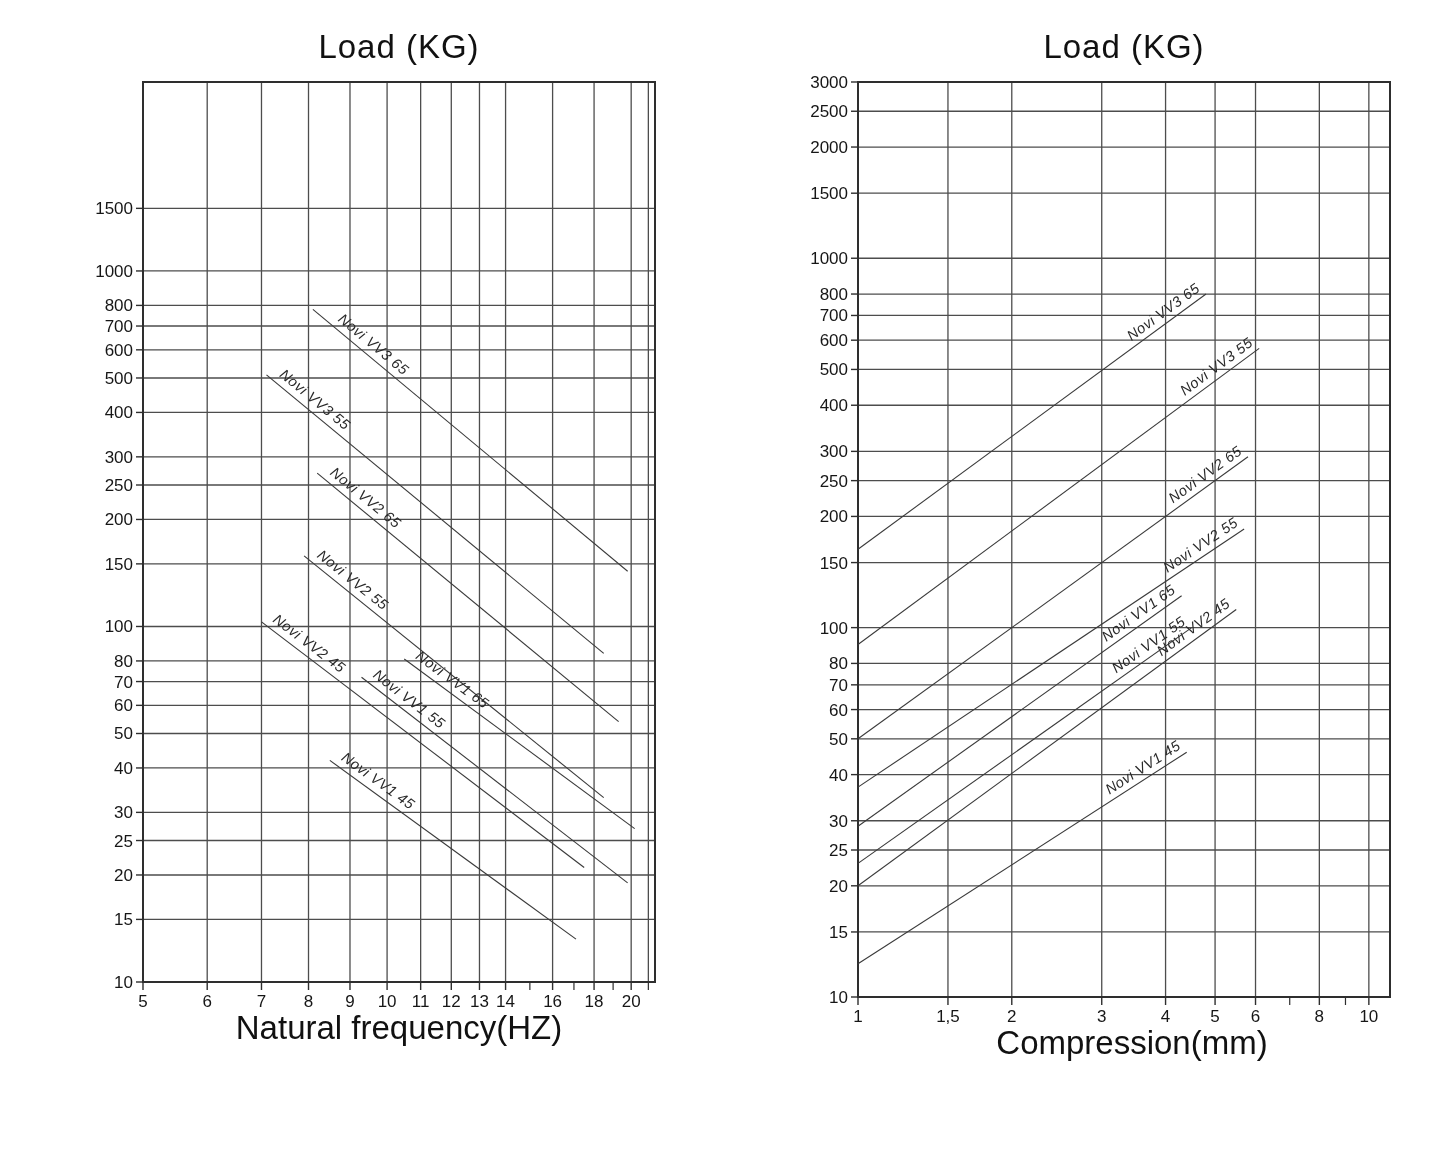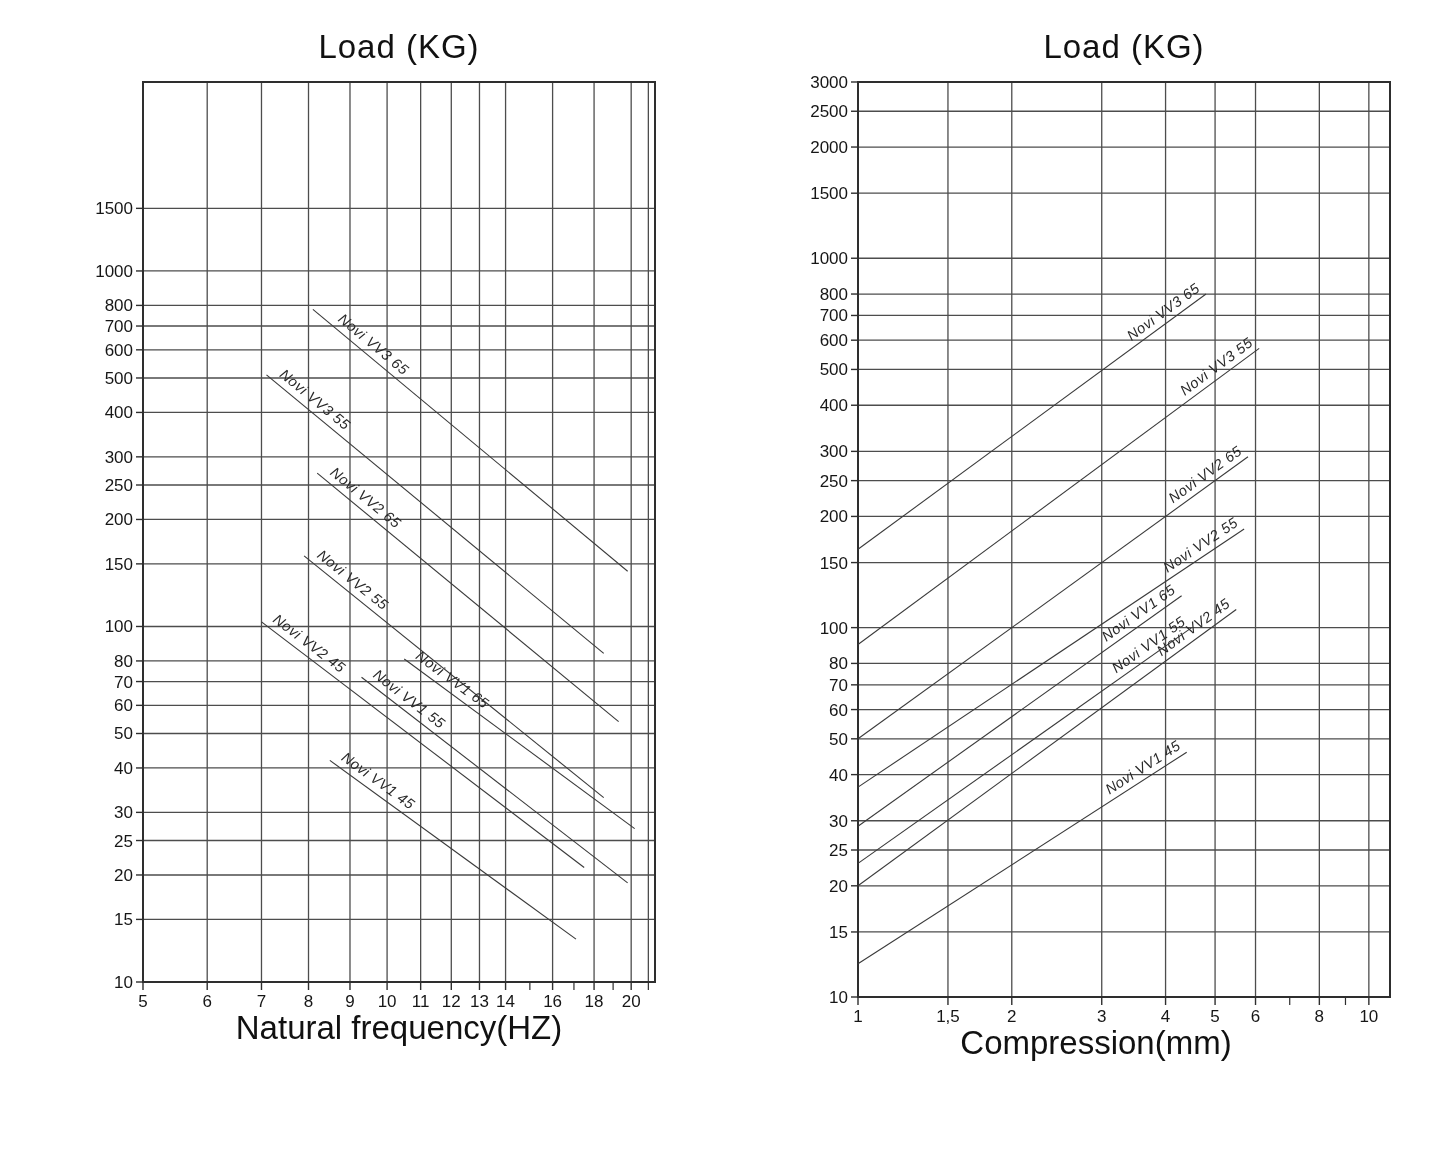--- a/index.html
+++ b/index.html
@@ -293,14 +293,14 @@
         <text x="-2" y="-6" text-anchor="end" class="series-text">Novi VV1 55</text>
       </g>
       <line x1="858" y1="963.7908154232204" x2="1186.7106091384169" y2="752.190257710146" stroke="#3a3a3a" stroke-width="1.1"></line>
       <g transform="translate(1186.7106091384169,752.190257710146) rotate(-32.77055932002199)">
         <text x="-2" y="-6" text-anchor="end" class="series-text">Novi VV1 45</text>
       </g>
     </svg>
   <div class="chart-title" id="title-0" style="left: 399px; top: 28px;">Load (KG)</div>
   <div class="chart-title" id="title-1" style="left: 1124px; top: 28px;">Load (KG)</div>
   <div class="axis-label" id="xlabel-0" style="left: 399px; top: 1009px;">Natural frequency(HZ)</div>
-  <div class="axis-label" id="xlabel-1" style="left: 1096px; top: 1024px;">Compression(mm)</div>
+  <div class="axis-label" id="xlabel-1" style="left: 1132px; top: 1024px;">Compression(mm)</div>
 </div>
 
 </body></html>

